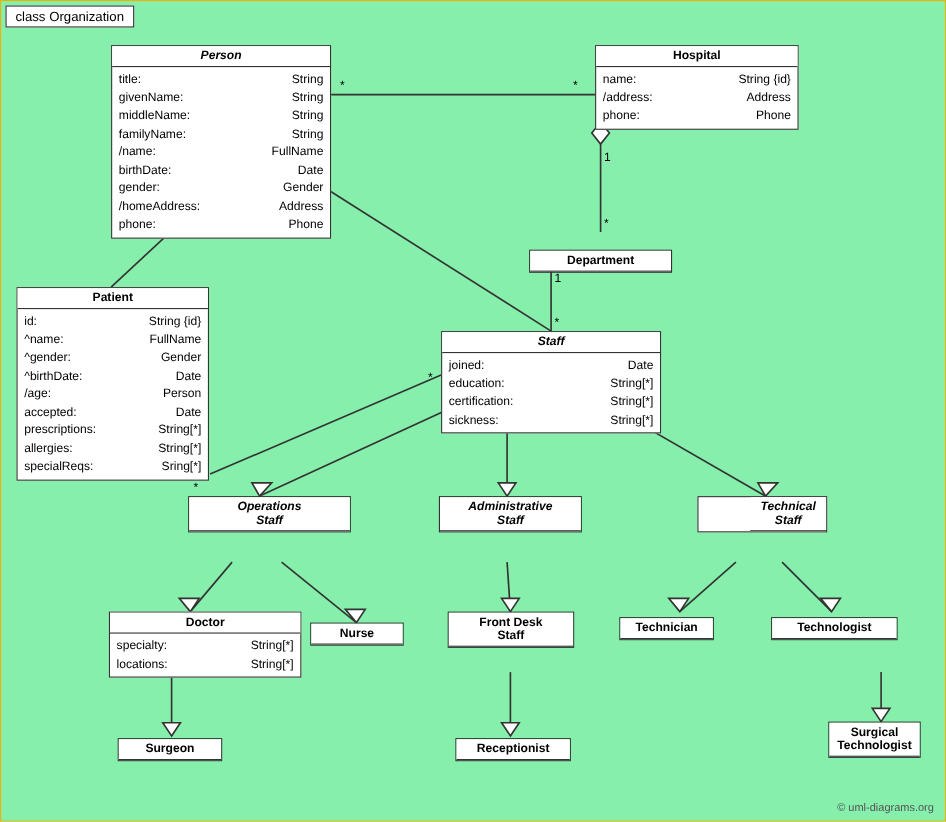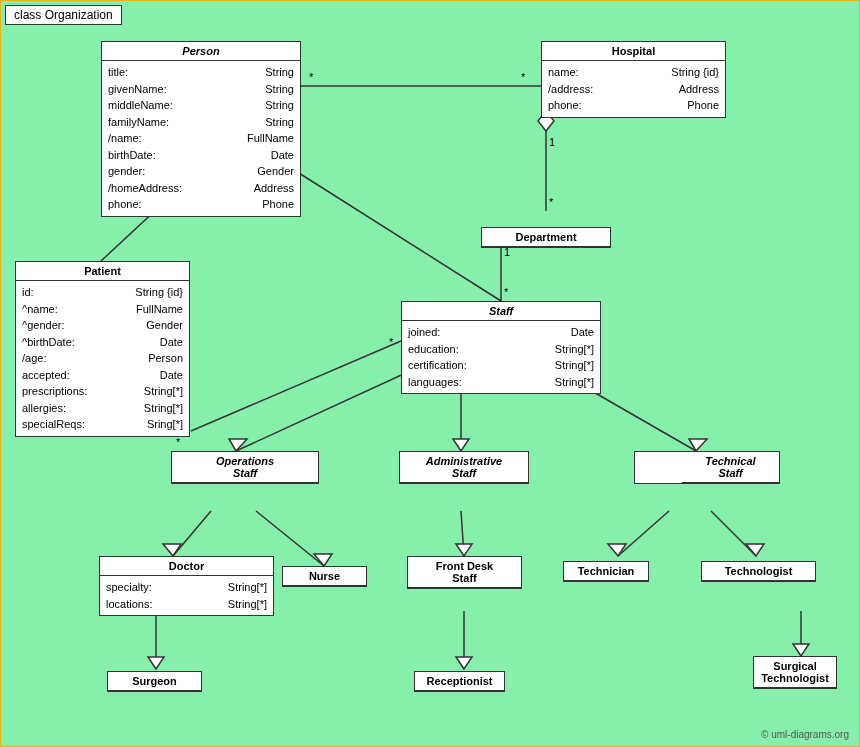--- a/index.html
+++ b/index.html
@@ -253,37 +253,37 @@
         </div>
       <div class="attr-row">
           <span class="attr-name">education:</span>
           <span class="attr-type">String[*]</span>
         </div>
       <div class="attr-row">
           <span class="attr-name">certification:</span>
           <span class="attr-type">String[*]</span>
         </div>
       <div class="attr-row">
-          <span class="attr-name">languages:</span>
+          <span class="attr-name">sickness:</span>
           <span class="attr-type">String[*]</span>
         </div>
     </div>
   </div>
 
   <div class="class-box" style="left:170px; top:450px; width:148px;">
     <div class="class-header italic" style="white-space:pre-line;">Operations
 Staff</div>
   </div>
 
   <div class="class-box" style="left:398px; top:450px; width:130px;">
     <div class="class-header italic" style="white-space:pre-line;">Administrative
 Staff</div>
   </div>
 
-  <div class="class-box" style="left:633px; top:450px; width:146px;padding-left:47px;">
+  <div class="class-box" style="left:633px; top:450px; width:118px;padding-left:47px;">
     <div class="class-header italic" style="white-space:pre-line;">Technical
 Staff</div>
   </div>
 
   <div class="class-box" style="left:98px; top:555px; width:175px;">
     <div class="class-header">Doctor</div>
     <div class="class-body">
       <div class="attr-row">
           <span class="attr-name">specialty:</span>
           <span class="attr-type">String[*]</span>
@@ -309,21 +309,21 @@
   </div>
 
   <div class="class-box" style="left:700px; top:560px; width:115px;">
     <div class="class-header">Technologist</div>
   </div>
 
   <div class="class-box" style="left:106px; top:670px; width:95px;">
     <div class="class-header">Surgeon</div>
   </div>
 
-  <div class="class-box" style="left:413px; top:670px; width:91px;">
+  <div class="class-box" style="left:413px; top:670px; width:105px;">
     <div class="class-header">Receptionist</div>
   </div>
 
   <div class="class-box" style="left:752px; top:655px; width:84px;">
     <div class="class-header" style="white-space:pre-line;">Surgical
 Technologist</div>
   </div>
 
   <div class="copyright">© uml-diagrams.org</div>
 

